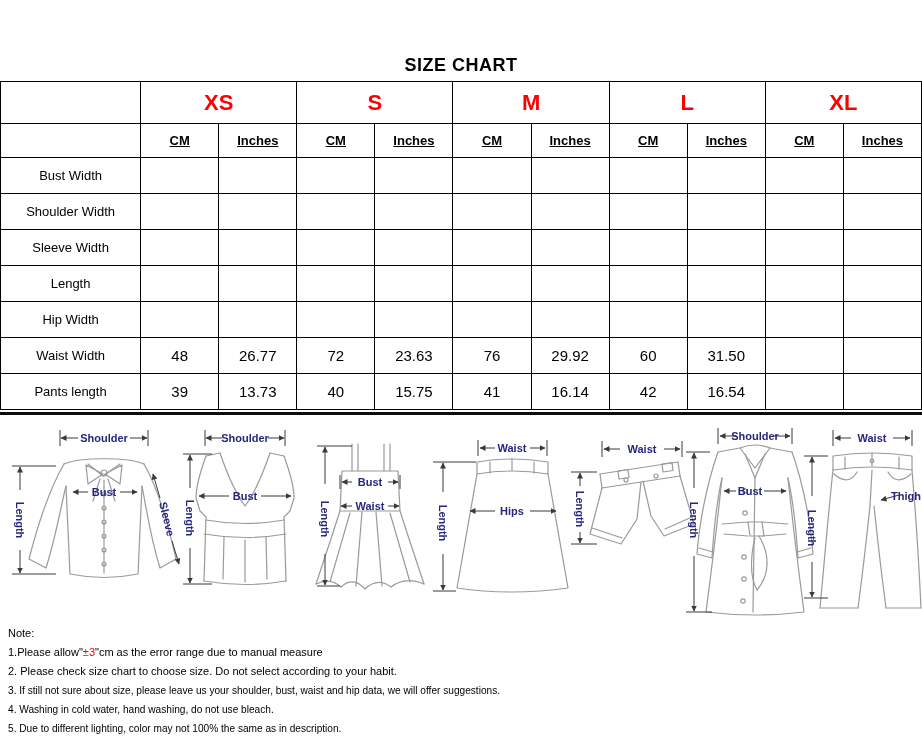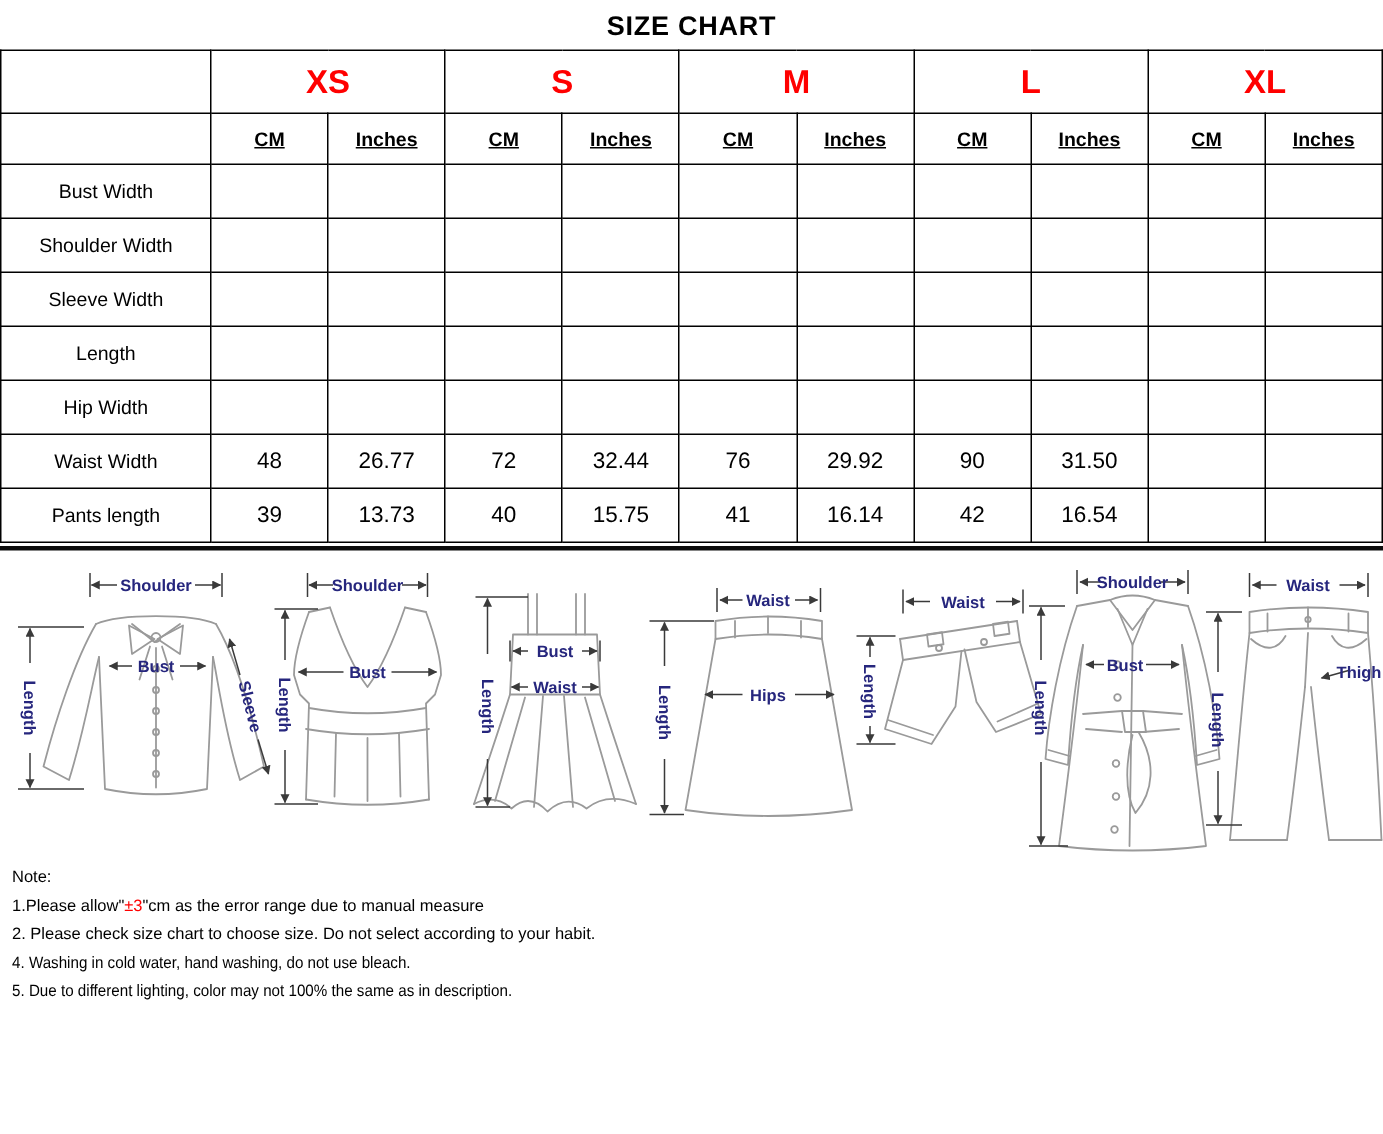--- a/index.html
+++ b/index.html
@@ -2,21 +2,21 @@
 <html><head>
 <meta charset="utf-8">
 <style>
   html,body{margin:0;padding:0;}
   body{
     width:922px;height:756px;background:#ffffff;overflow:hidden;
     font-family:"Liberation Sans","DejaVu Sans",sans-serif;color:#000;
   }
   .title{
     text-align:center;font-weight:bold;font-size:18px;
-    padding-top:7px;height:26px;letter-spacing:.5px;
+    padding-top:7px;height:26px;letter-spacing:.5px;margin-top:48px;
   }
   table.size-chart{
     border-collapse:collapse;table-layout:fixed;width:922px;
   }
   table.size-chart td{
     border:1px solid #000;text-align:center;vertical-align:middle;
     padding:0;overflow:hidden;background:#fff;
   }
   td.sh{background:#d6dce4;}
   tr.r-size td{height:41px;}
@@ -141,24 +141,24 @@
       <td class="val"></td>
       <td class="val"></td>
       <td class="val sh"></td>
       <td class="val sh"></td>
     </tr>
     <tr class="r-data">
       <td class="row-lbl">Waist Width</td>
       <td class="val sh">48</td>
       <td class="val sh">26.77</td>
       <td class="val">72</td>
-      <td class="val">32.44</td>
+      <td class="val">23.63</td>
       <td class="val sh">76</td>
       <td class="val sh">29.92</td>
-      <td class="val">90</td>
+      <td class="val">60</td>
       <td class="val">31.50</td>
       <td class="val sh"></td>
       <td class="val sh"></td>
     </tr>
     <tr class="r-data">
       <td class="row-lbl">Pants length</td>
       <td class="val sh">39</td>
       <td class="val sh">13.73</td>
       <td class="val">40</td>
       <td class="val">15.75</td>
@@ -340,17 +340,18 @@
       <line class="a" x1="812" y1="80" x2="812" y2="41" marker-end="url(#ah)"></line>
       <line class="a" x1="812" y1="146" x2="812" y2="181" marker-end="url(#ah)"></line>
       <text transform="rotate(90 812 112)" x="812" y="112" dy="4">Length</text>
     </g>
   </svg>
 
   <div class="notes">
     <div>Note:</div>
     <div><span>1.Please allow"</span><span class="red">±3</span><span>"cm as the error range due to manual measure</span></div>
     <div>2. Please check size chart to choose size. Do not select according to your habit.</div>
+    <div><span class="cond">3. If still not sure about size, please leave us your shoulder, bust, waist and hip data, we will offer suggestions.</span></div>
     <div><span class="cond">4. Washing in cold water, hand washing, do not use bleach.</span></div>
     <div><span class="cond">5. Due to different lighting, color may not 100% the same as in description.</span></div>
   </div>
 
 </div>
 
 </body></html>

